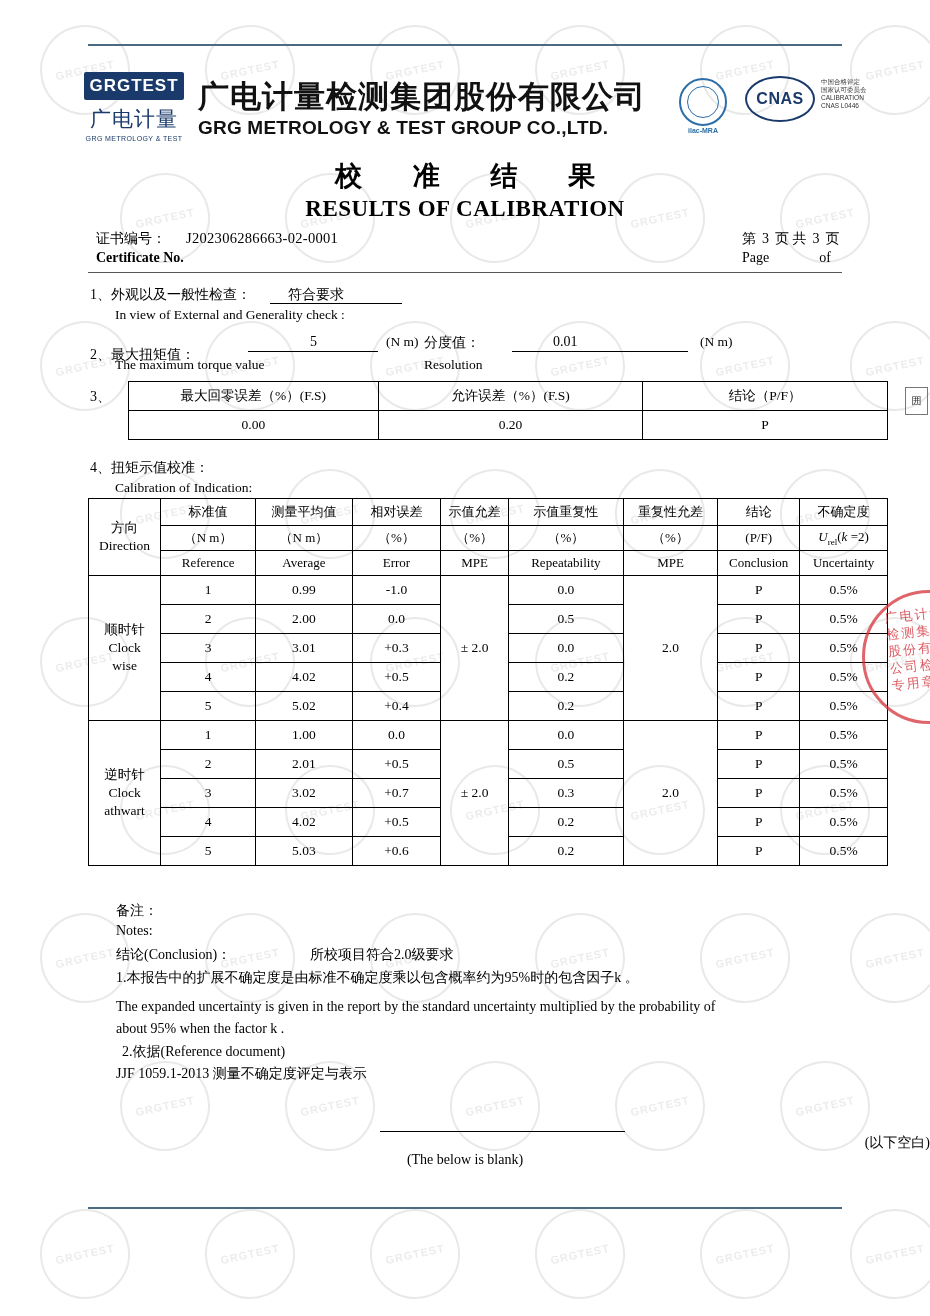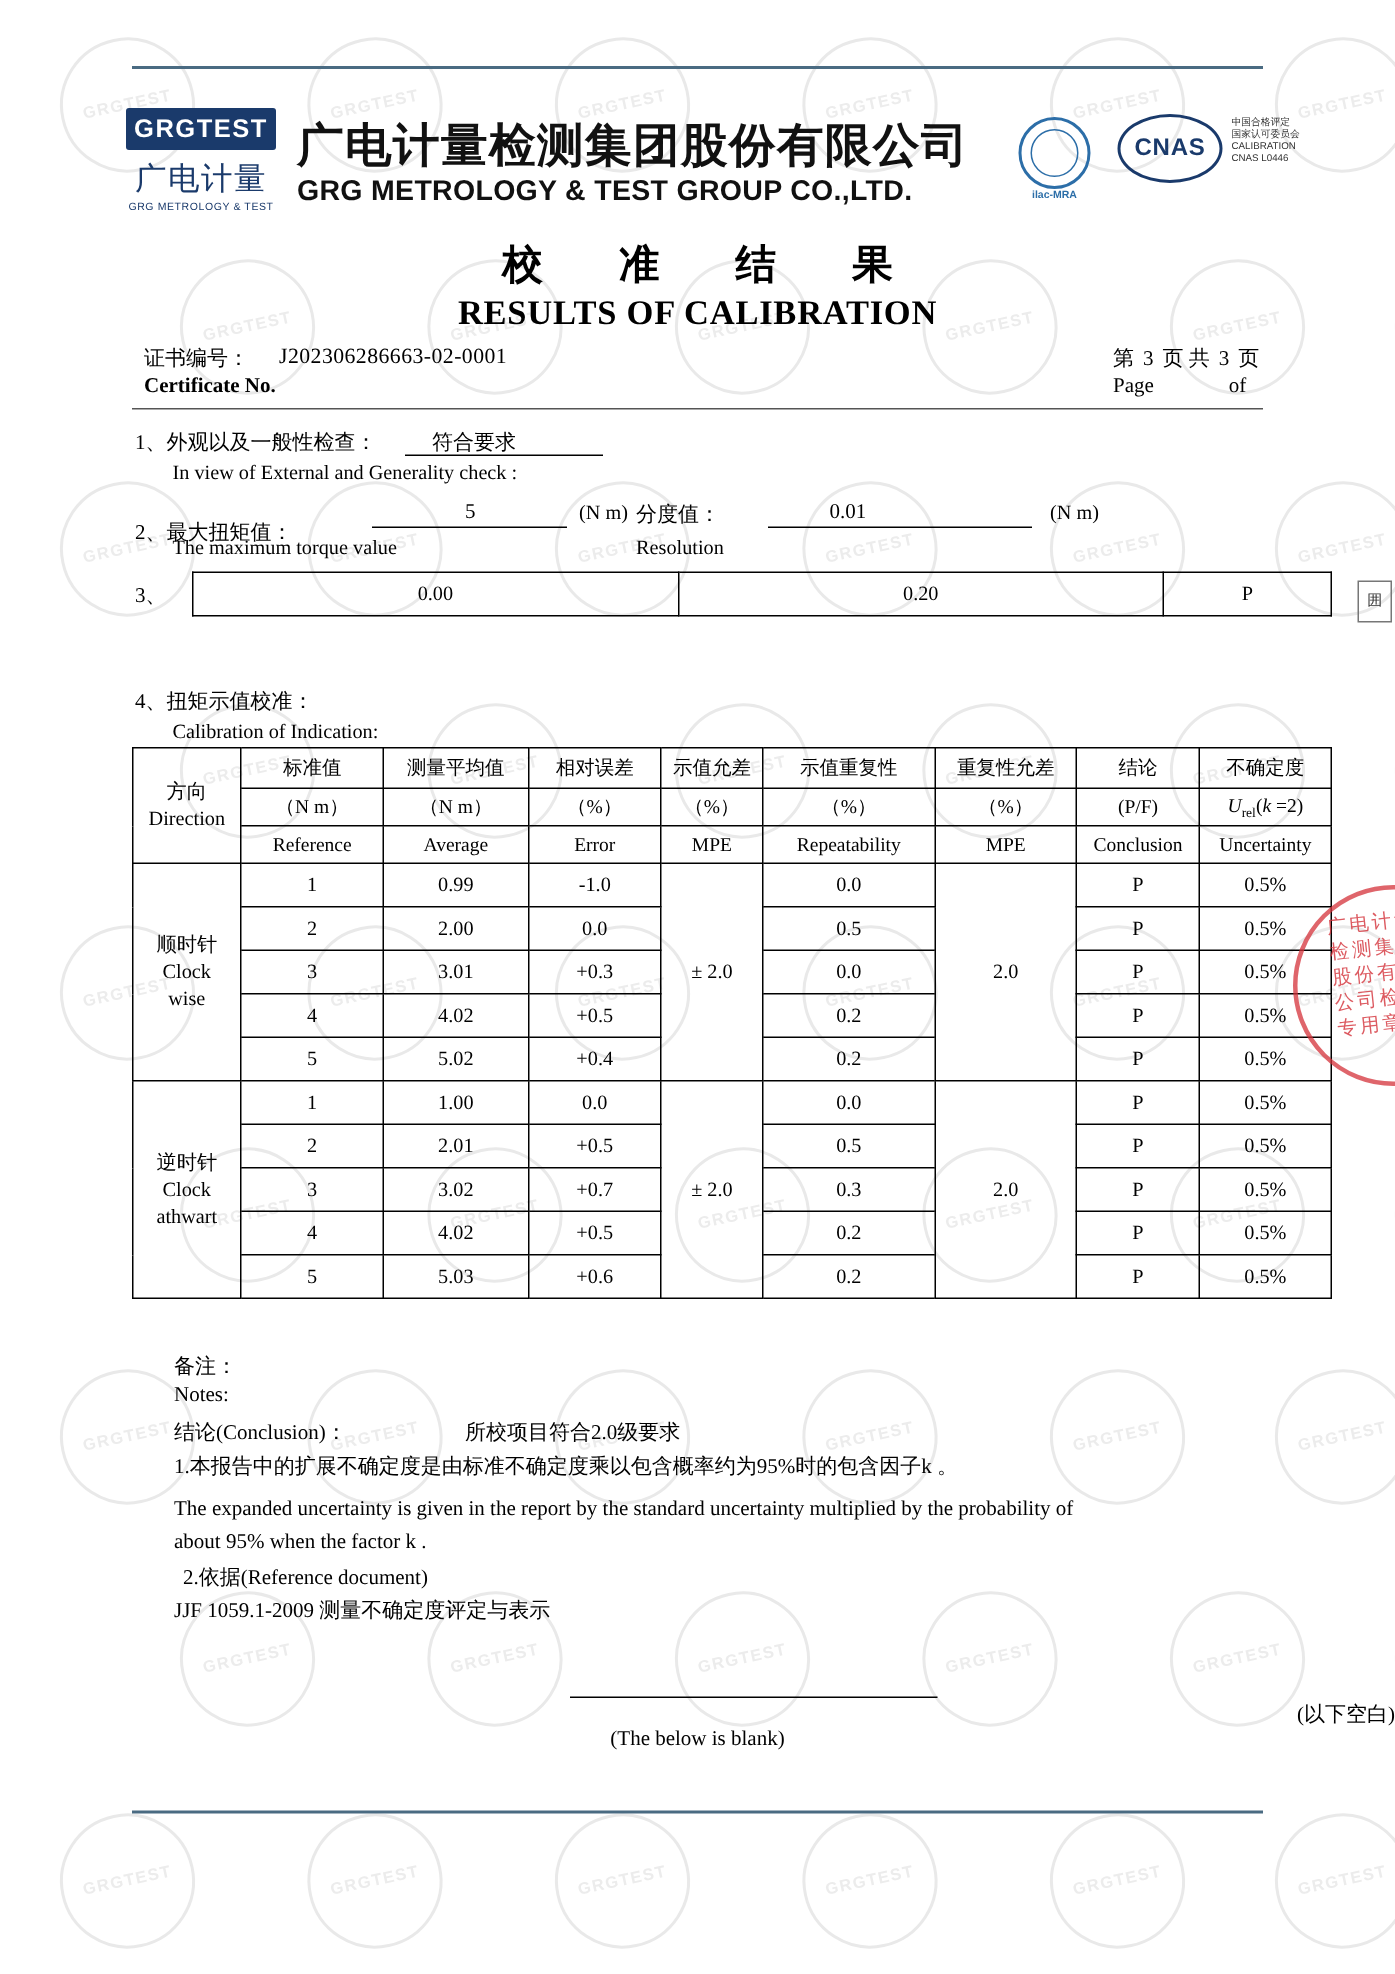--- a/index.html
+++ b/index.html
@@ -508,20 +508,25 @@
   <div class="item2-unit1">(N m)</div>
   <div class="item2-res-cn">分度值：</div>
   <div class="item2-res-en">Resolution</div>
   <div class="item2-val2">0.01</div>
   <div class="uline" id="u3"></div>
   <div class="item2-unit2">(N m)</div>
 
   <div class="item3-label">3、</div>
   <table class="tbl3">
     <tbody>
+        <tr>
+      <td class="hdr" style="width:250px">最大回零误差（%）(F.S)</td>
+      <td class="hdr" style="width:265px">允许误差（%）(F.S)</td>
+      <td class="hdr" style="width:245px">结论（P/F）</td>
+    </tr>
     <tr>
       <td>0.00</td>
       <td>0.20</td>
       <td>P</td>
     </tr>
   </tbody>
     </table>
   <div class="seal-box">囲</div>
 
   <div class="item4-cn">4、扭矩示值校准：</div>
@@ -663,20 +668,20 @@
   <div class="stamp"></div>
   <div class="stamp-txt">广电计量检测集团股份有限公司检测专用章</div>
 
   <div class="note-cn">备注：</div>
   <div class="note-en">Notes:</div>
   <div class="concl-label">结论(Conclusion)：</div>
   <div class="concl-val">所校项目符合2.0级要求</div>
   <div class="n1">1.本报告中的扩展不确定度是由标准不确定度乘以包含概率约为95%时的包含因子k 。</div>
   <div class="n1b">The expanded uncertainty is given in the report by the standard uncertainty multiplied by the probability of about 95% when the factor k .</div>
   <div class="n2">2.依据(Reference document)</div>
-  <div class="n2a">JJF 1059.1-2009 测量不确定度评定与表示</div>
+  <div class="n2a">JJF 1059.1-2013 测量不确定度评定与表示</div>
 
   <div class="blank-rule"></div>
   <div class="blank-cn">(以下空白)</div>
   <div class="blank-en">(The below is blank)</div>
 
   <div class="rule" id="rule-bottom"></div>
 </div>
 
 </body></html>

